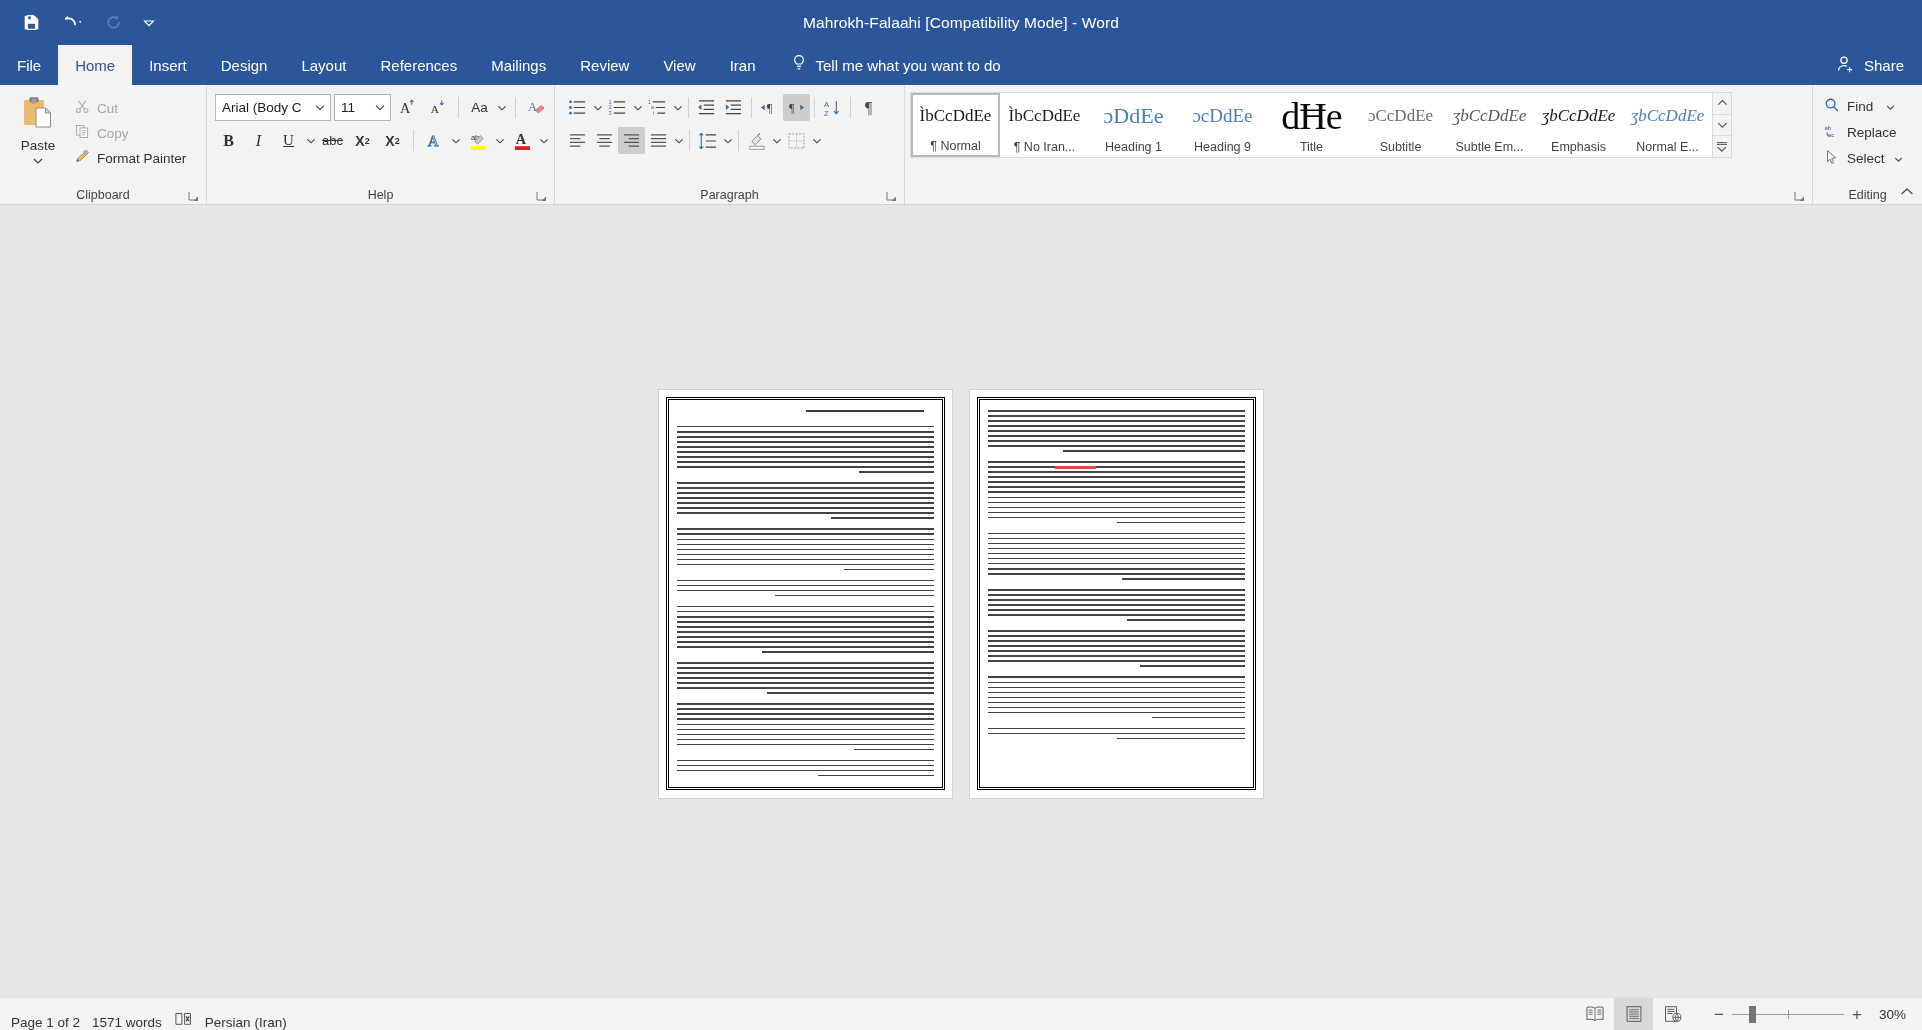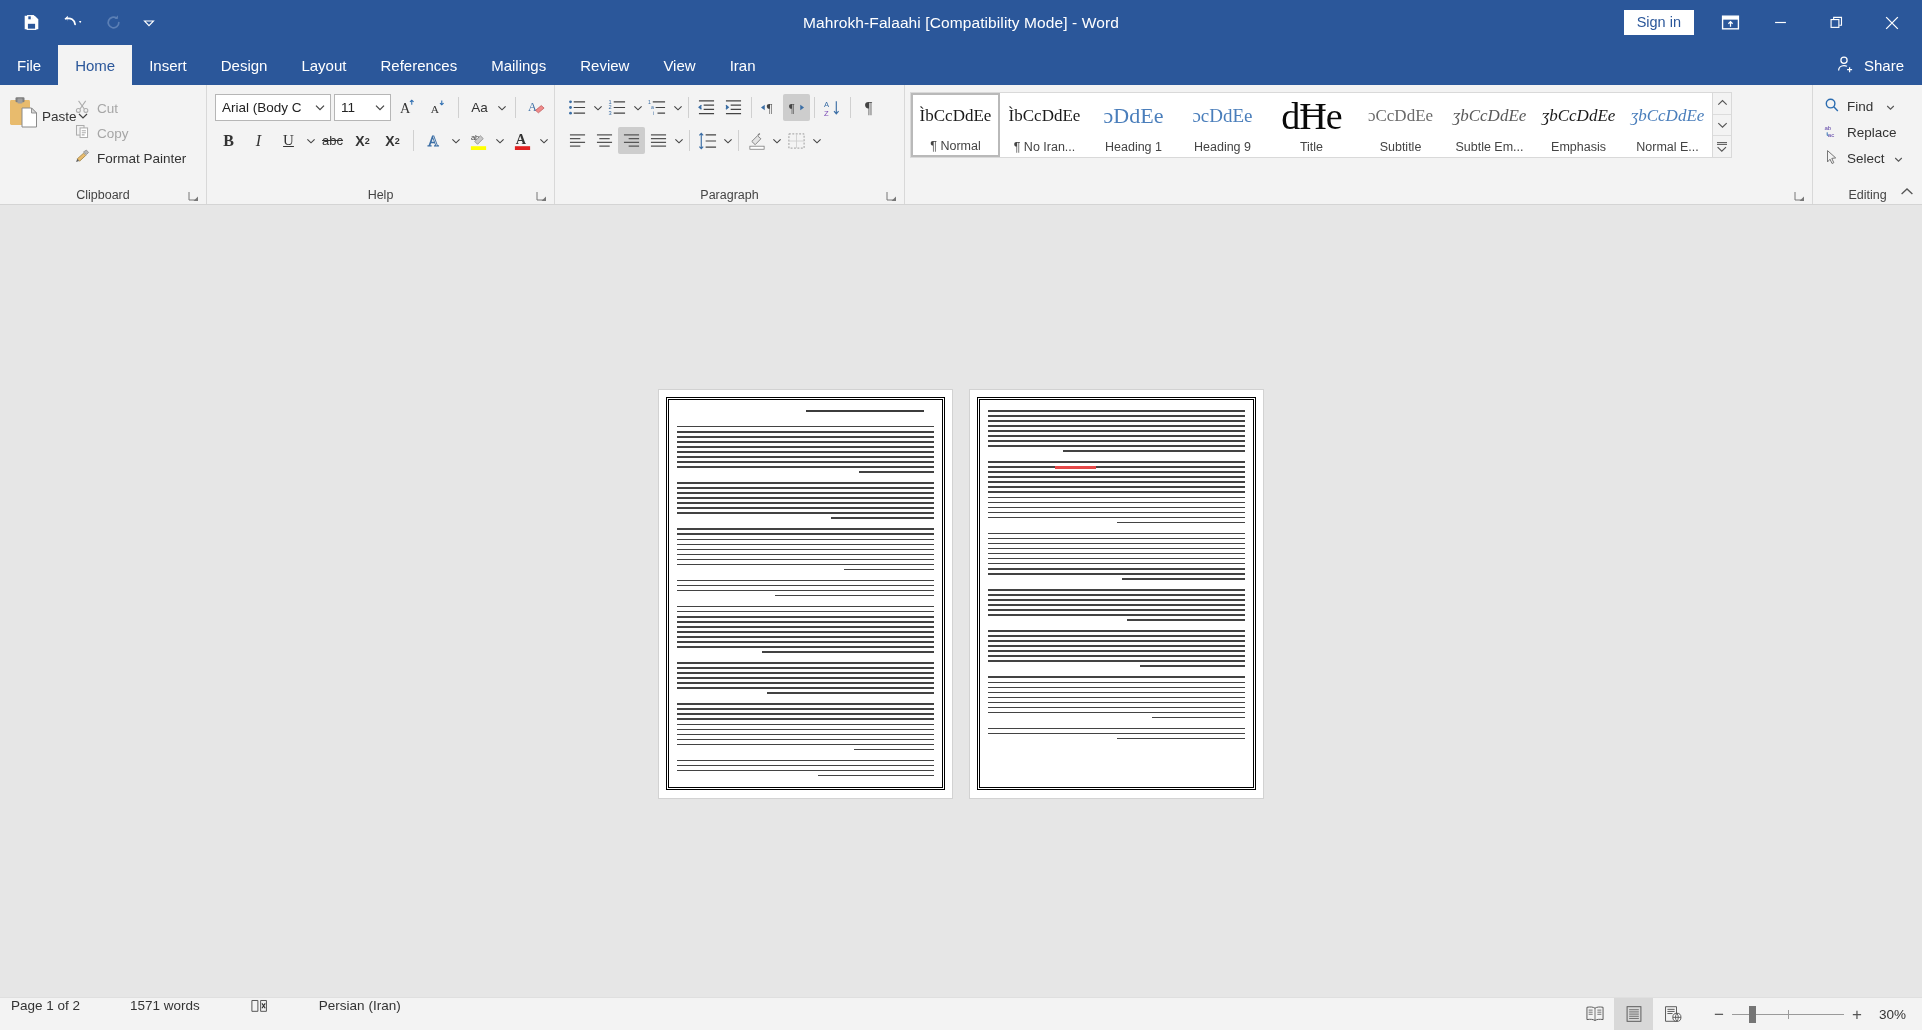--- a/index.html
+++ b/index.html
@@ -107,21 +107,21 @@
   .dialog-launcher {
     position: absolute; right: 6px; bottom: 2px;
     width: 13px; height: 13px; cursor: pointer;
     color: #666;
   }
 
   
   .clip-group { width: 206px; }
   .clip-body { display: flex; padding-top: 4px; }
   .paste-big {
-    width: 64px; display: flex; flex-direction: row;
+    width: 64px; display: flex; flex-direction: column;
     align-items: center; cursor: pointer; padding-top: 2px;
     border-radius: 2px;
   }
   .paste-label { font-size: 13.5px; color: #333; margin-top: 1px; }
   .paste-caret { margin-top: -2px; }
   .clip-small { display: flex; flex-direction: column; padding-top: 3px; gap: 1px; }
   .small-cmd {
     display: flex; align-items: center; gap: 7px;
     padding: 3px 7px 3px 5px; font-size: 13.5px;
     border-radius: 2px; cursor: pointer; color: #333;
@@ -260,22 +260,22 @@
 
   
   .statusbar {
     position: absolute; bottom: 0; left: 0; right: 0;
     height: 33px; background: #f3f3f3;
     border-top: 1px solid #dfdfdf;
     display: flex; align-items: center;
     font-size: 13.5px; color: #333;
   }
   .sb-item {
-    padding: 0 25px; height: 100%;
-    display: flex; align-items: flex-start; gap: 7px;
+    padding: 0 6px; height: 100%;
+    display: flex; align-items: flex-end; gap: 7px;
     cursor: pointer;
   }
   .sb-item.first { padding-left: 11px; }
   .sb-right { margin-left: auto; display: flex; align-items: center; height: 100%; }
   .viewbtn {
     width: 39px; height: 100%;
     display: flex; align-items: center; justify-content: center;
     cursor: pointer; color: #555;
   }
   .viewbtn.active { background: #d8d8d8; }
@@ -329,60 +329,43 @@
     </div>
     <div class="qat-btn" title="Customize Quick Access Toolbar">
       <svg width="14" height="14" viewBox="0 0 14 14">
           <path d="M2.5 5h9L7 9.6z" fill="none" stroke="#fff" stroke-width="1.1"></path>
         </svg>
     </div>
   </div>
 
   <div class="title-text">Mahrokh-Falaahi [Compatibility Mode]  -  Word</div>
 
-  <div class="title-right">
-    <button class="signin-btn">Sign in</button>
-    <div class="ribbon-display-btn" title="Ribbon Display Options">
-      <svg width="19" height="19" viewBox="0 0 18 18">
-        <rect x="1.5" y="3" width="15" height="12" fill="none" stroke="#fff" stroke-width="1.3"></rect>
-        <rect x="1.5" y="3" width="15" height="3.3" fill="#fff"></rect>
-        <path d="M9 13V8.4M7 10.2L9 8.2l2 2" stroke="#fff" stroke-width="1.2" fill="none"></path>
-      </svg>
-    </div>
-    <div class="win-btn" title="Minimize">
-      <svg width="13" height="13" viewBox="0 0 12 12">
-          <path d="M1 6h10" stroke="#fff" stroke-width="1.1"></path>
-        </svg>
-    </div>
-    <div class="win-btn" title="Restore Down">
-      <svg width="13" height="13" viewBox="0 0 12 12" fill="none" stroke="#fff" stroke-width="1.05">
-        <rect x="1" y="3.3" width="7.2" height="7.2"></rect>
-        <path d="M3.4 3.3V1.3h7.2v7.2h-2"></path>
-      </svg>
-    </div>
-    <div class="win-btn close" title="Close">
-      <svg width="14" height="14" viewBox="0 0 12 12">
-          <path d="M1 1l10 10M11 1L1 11" stroke="#fff" stroke-width="1.1"></path>
-        </svg>
-    </div>
-  </div>
 </div>
 
 <div class="tabbar">
   <div class="tab">File</div>
   <div class="tab active">Home</div>
   <div class="tab">Insert</div>
   <div class="tab">Design</div>
   <div class="tab">Layout</div>
   <div class="tab">References</div>
   <div class="tab">Mailings</div>
   <div class="tab">Review</div>
   <div class="tab">View</div>
   <div class="tab">Iran</div>
 
+  <div class="tellme">
+    <span>
+      <svg width="16" height="19" viewBox="0 0 16 19" fill="none" stroke="#fff" stroke-width="1.2">
+        <path d="M8 1.6c-2.6 0-4.4 1.9-4.4 4.3 0 1.9 1.3 3 2 4.1h4.8c.7-1.1 2-2.2 2-4.1 0-2.4-1.8-4.3-4.4-4.3z"></path>
+        <path d="M6 12.4h4M6.7 14.8h2.6"></path>
+      </svg>
+    </span>
+    <span>Tell me what you want to do</span>
+  </div>
 
   <div class="tab-right">
     <span>
       <svg width="20" height="18" viewBox="0 0 20 18" fill="none" stroke="#fff" stroke-width="1.25">
         <circle cx="8" cy="5.3" r="3.1"></circle>
         <path d="M2.6 15.5c0-3 2.4-5 5.4-5 1.1 0 2.1.3 3 .8"></path>
         <path d="M13.6 12.2v5M11.1 14.7h5"></path>
       </svg>
     </span>
     <span>Share</span>

